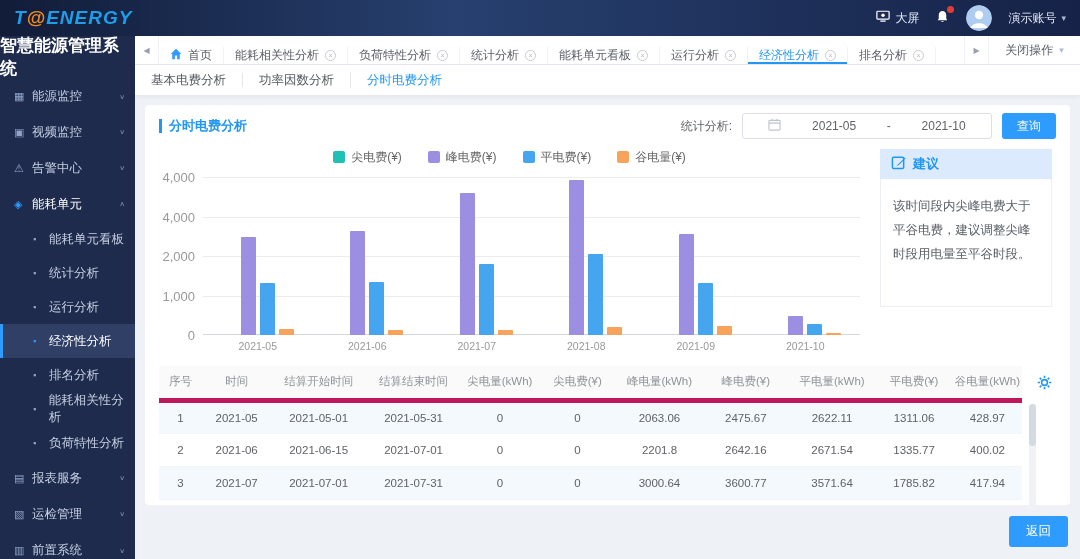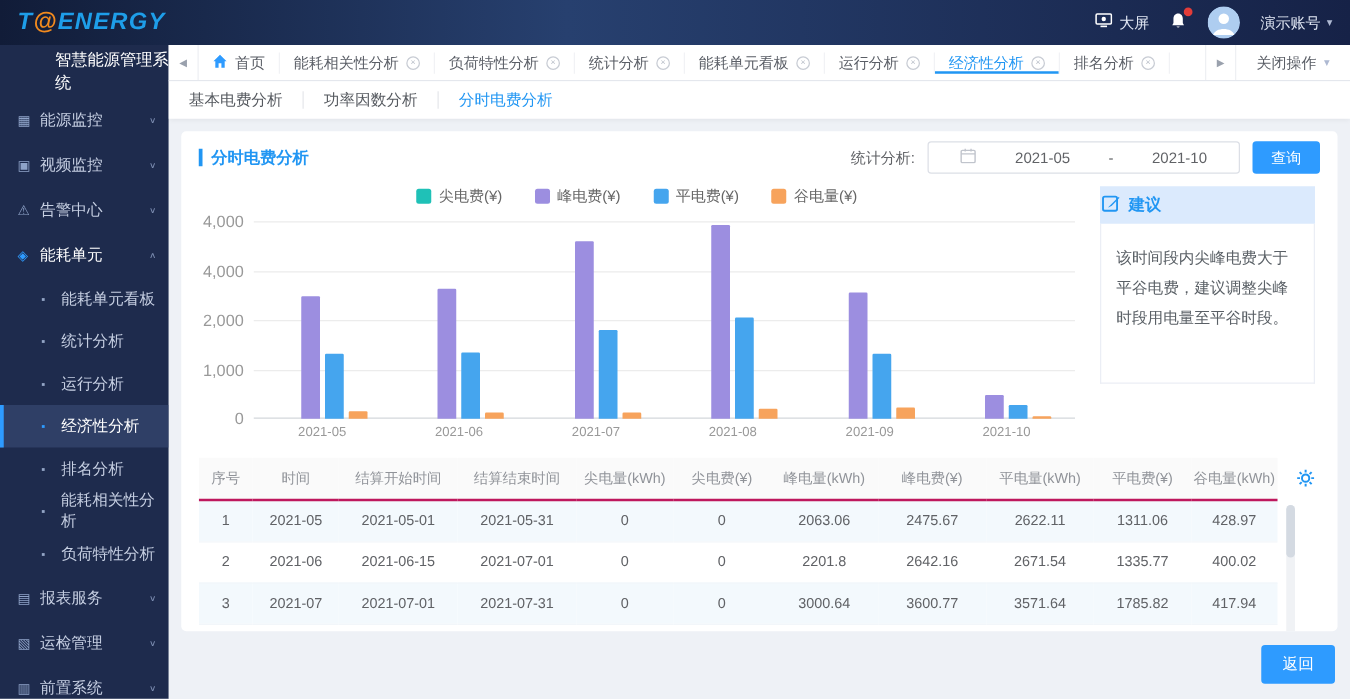--- a/index.html
+++ b/index.html
@@ -13,40 +13,40 @@
   .logo .at { color:#f28a1e; }
   .header-right { display:flex; align-items:center; gap:16px; color:#e3e9f5; font-size:12px; }
   .hr-item { display:flex; align-items:center; gap:5px; cursor:pointer; }
   .bell { position:relative; }
   .bell .dot { position:absolute; top:-3px; right:-4px; width:7px; height:7px; border-radius:50%; background:#e23c39; }
   .avatar { width:26px; height:26px; border-radius:50%; overflow:hidden; }
   .caret { font-size:9px; color:#aeb9d2; }
 
   
   .sidebar { position:absolute; top:36px; left:0; width:135px; height:523px; background:#1e2b4d; color:#c6cfe2; }
-  .sys-name { height:42px; display:flex; align-items:center; justify-content:center; color:#fff; font-size:13px; font-weight:normal;padding-left:44px; }
+  .sys-name { height:42px; display:flex; align-items:center; justify-content:center; color:#fff; font-size:17px; font-weight:bold; }
   .side-menu { font-size:12.5px; }
   .side-item { height:36px; display:flex; align-items:center; padding:0 10px 0 14px; cursor:pointer; }
   .side-icon { width:18px; font-size:11px; color:#8fa3c8; font-style:normal; }
   .side-item.expanded .side-icon { color:#2e9bff; }
   .side-item.expanded .side-label { color:#fff; }
   .side-label { flex:1; }
   .side-chev { font-size:8px; color:#7c8db1; transform:scaleY(.8); }
   .side-sub { height:34px; display:flex; align-items:center; padding-left:30px; cursor:pointer; border-left:3px solid transparent; }
   .side-sub .sub-icon { width:16px; font-size:9px; color:#93a5c6; font-style:normal; }
   .side-sub.active { background:#2f3f66; border-left-color:#2e9bff; color:#fff; }
   .side-sub.active .sub-icon { color:#2e9bff; }
 
   
   .main { position:absolute; top:36px; left:135px; width:945px; height:523px; display:flex; flex-direction:column; background:#eef1f6; }
 
   .tabbar { height:29px; background:#fff; border-bottom:1px solid #e4e7ed; display:flex; align-items:stretch; font-size:12px; color:#5a5e66; flex-shrink:0; }
   .tab-arrow { width:24px; display:flex; align-items:center; justify-content:center; color:#9aa1ad; font-size:8px; border-right:1px solid #eef0f3; cursor:pointer; }
   .tab-arrow.right { border-right:none; border-left:1px solid #eef0f3; }
-  .tab-list { flex:1; display:flex; align-items:center; overflow:hidden; }
+  .tab-list { flex:1; display:flex; align-items:flex-end; overflow:hidden; }
   .tab { display:flex; align-items:center; gap:6px; padding:0 11px; border-right:1px solid #f1f2f5; cursor:pointer; white-space:nowrap; }
   .tab.active { color:#2196f3; box-shadow:inset 0 -2px 0 #2196f3; }
   .tab-close { width:11px; height:11px; border:1px solid #c8ccd4; border-radius:50%; display:flex; align-items:center; justify-content:center; font-size:7px; color:#b4bac4; line-height:1; }
   .close-ops { width:92px; display:flex; align-items:center; justify-content:center; gap:6px; border-left:1px solid #eef0f3; cursor:pointer; color:#5a5e66; }
 
   .subtabbar { height:30px; background:#fff; display:flex; align-items:center; box-shadow:0 2px 4px rgba(0,0,0,.05); font-size:12.5px; color:#55595f; flex-shrink:0; position:relative; z-index:5; }
   .subtab { padding:0 16px; cursor:pointer; border-left:1px solid #e6e8ec; height:14px; display:flex; align-items:center; }
   .subtab:first-child { border-left:none; }
   .subtab.active { color:#2196f3; }
 
@@ -71,26 +71,26 @@
   .plot { flex:1; position:relative; height:158px; }
   .gridline { position:absolute; left:0; right:0; height:1px; background:#ececec; }
   .gridline.base { background:#d4d7dc; }
   .groups { position:absolute; left:0; right:0; top:0; bottom:0; display:flex; }
   .group { flex:1; display:flex; align-items:flex-end; justify-content:center; gap:4px; }
   .bar { width:15px; border-radius:1px 1px 0 0; }
   .x-axis { display:flex; margin-left:44px; font-size:10.5px; color:#999; margin-top:5px; }
   .x-axis span { flex:1; text-align:center; }
 
   .suggestion { width:172px; margin:2px 4px 0 20px; font-size:12.5px; }
-  .sg-head { height:30px; background:#dbeafd; display:flex; align-items:center; gap:7px; padding:0 1px; color:#2196f3; font-weight:bold; font-size:13px; }
+  .sg-head { height:30px; background:#dbeafd; display:flex; align-items:center; gap:7px; padding:0 11px; color:#2196f3; font-weight:bold; font-size:13px; }
   .sg-body { border:1px solid #ebeef5; border-top:none; padding:16px 12px; color:#5a6066; line-height:1.9; height:128px; }
 
   .table-wrap { margin-top:14px; position:relative; height:150px; overflow:hidden; }
   table { border-collapse:collapse; width:calc(100% - 34px); font-size:11.5px; table-layout:fixed; }
-  th { background:#fafafa; color:#909399; font-weight:normal; height:34px; border-bottom:2px solid #be185d; text-align:center; }
+  th { background:#fafafa; color:#909399; font-weight:normal; height:34px; border-bottom:5px solid #be185d; text-align:center; }
   td { height:33px; text-align:center; color:#606266; border-bottom:1px solid #f2f6fa; }
   tbody tr:nth-child(odd) { background:#f3f9fd; }
   .gear { position:absolute; right:4px; top:9px; cursor:pointer; }
   .vscroll { position:absolute; right:20px; top:38px; width:7px; height:105px; background:#f0f2f5; border-radius:4px; }
   .vscroll .thumb { width:7px; height:42px; background:#d4dae2; border-radius:4px; }
 
   .back-btn { position:absolute; right:12px; bottom:12px; background:#2e9bff; color:#fff; border:none; border-radius:3px; font-size:12.5px; padding:7px 17px; cursor:pointer; }
 </style>
 </head>
 <body>

